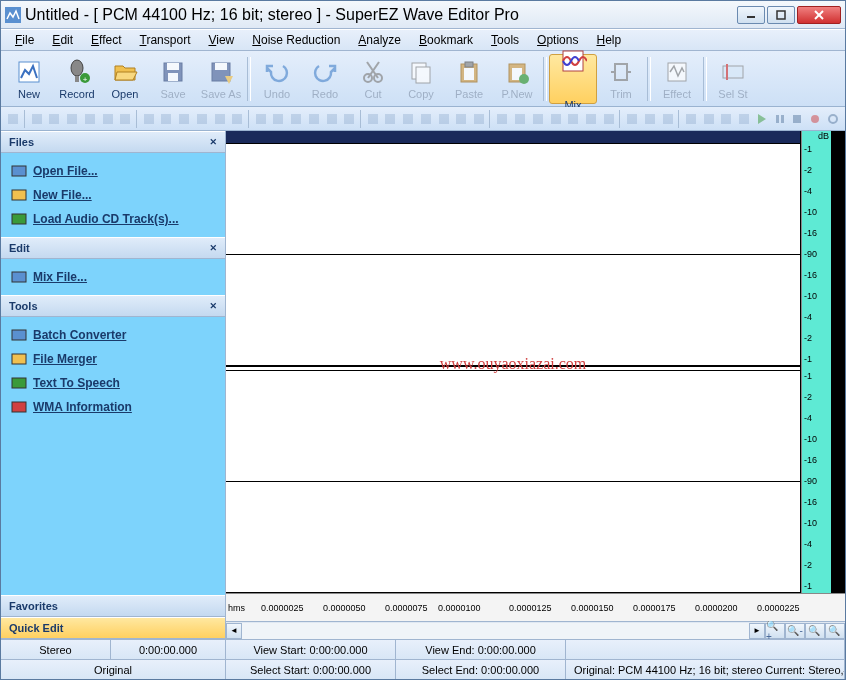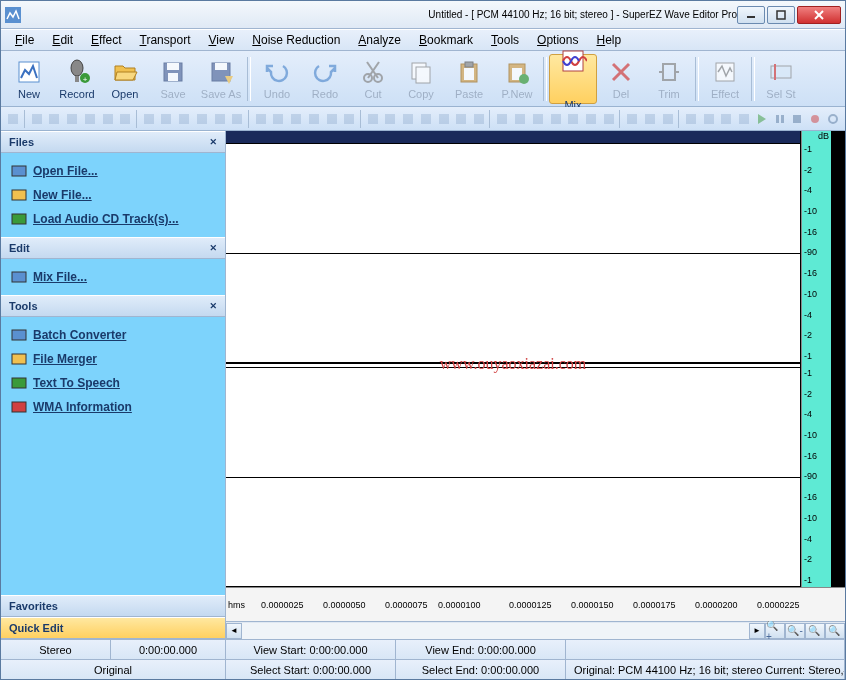--- a/index.html
+++ b/index.html
@@ -2,21 +2,21 @@
 <html><head>
 <meta charset="utf-8">
 <style>
 * { box-sizing: border-box; margin: 0; padding: 0; font-family: "Segoe UI", Tahoma, sans-serif; }
 body { background: #fff; width: 846px; height: 680px; overflow: hidden; font-size: 12px; }
 
 .window { width: 846px; height: 680px; border: 1px solid #5a7aa0; display: flex; flex-direction: column; background: #fff; }
 
 .titlebar { height: 28px; background: linear-gradient(#f4f8fc, #dfe9f5); display: flex; align-items: center; padding: 0 4px; border-bottom: 1px solid #a0b5d0; }
 .titlebar .icon { width: 16px; height: 16px; margin-right: 4px; }
-.titlebar .title { flex: 1; color: #000; font-size: 10px; text-align: right; }
+.titlebar .title { flex: 1; color: #000; font-size: 16px; }
 .winbtns { display: flex; gap: 2px; }
 .winbtn { width: 28px; height: 18px; border: 1px solid #6a8ab0; border-radius: 2px; display: flex; align-items: center; justify-content: center; background: linear-gradient(#f0f6fc,#d0e0f0); cursor: pointer; }
 .winbtn.close { background: linear-gradient(#f08080,#d03030); border-color: #a02020; color: #fff; width: 44px; }
 
 .menubar { height: 22px; background: linear-gradient(#e8f0fb,#d8e6f6); border-top: 1px solid #fff; border-bottom: 1px solid #a0b5d0; display: flex; align-items: center; padding: 0 6px; gap: 2px; }
 .menuitem { padding: 2px 8px; cursor: pointer; color: #000; }
 .menuitem u { text-decoration: underline; }
 
 .toolbar-main { height: 56px; background: linear-gradient(#e4eefb,#cde0f6); border-bottom: 1px solid #9ab3d0; display: flex; align-items: center; padding: 2px 4px; gap: 0; }
 .tbtn { width: 48px; height: 50px; display: flex; flex-direction: column; align-items: center; justify-content: center; gap: 2px; cursor: pointer; border: 1px solid transparent; border-radius: 3px; color: #1a3a6a; font-size: 11px; }
@@ -51,21 +51,21 @@
 .channel::before { content:""; position:absolute; top:50%; left:0; right:0; height:1px; background:#000; }
 .channel .topline { position:absolute; top:0; left:0; right:0; height:1px; background:#000; }
 .middle-gap { height: 4px; background: #fff; border-top:1px solid #000; }
 .watermark { position: absolute; top: 212px; left: 50%; transform: translateX(-50%); color: #d04040; font-size: 16px; font-family: serif; z-index: 5; }
 
 .db-ruler { width: 30px; background: #5eead4; border-left: 1px solid #888; font-size: 9px; color: #000; display: flex; flex-direction: column; }
 .db-section { flex: 1; display: flex; flex-direction: column; justify-content: space-between; padding: 2px 2px; }
 .db-section div { line-height: 1; white-space: nowrap; }
 .db-black { width: 14px; background: #000; }
 
-.time-ruler { height: 34px; background: #f4f4f4; border-top: 1px solid #888; display: flex; align-items: center; font-size: 9px; color: #000; padding-left: 16px; gap: 0; position: relative; }
+.time-ruler { height: 28px; background: #f4f4f4; border-top: 1px solid #888; display: flex; align-items: center; font-size: 9px; color: #000; padding-left: 16px; gap: 0; position: relative; }
 .time-ruler span { position: absolute; }
 
 .hscroll { height: 18px; background: #e0e8f2; border-top: 1px solid #a0b5d0; display: flex; align-items: center; }
 .hscroll .arrow { width: 16px; height: 16px; border: 1px solid #a0b5d0; background: linear-gradient(#f0f6fc,#d0e0f0); display: flex; align-items: center; justify-content: center; cursor: pointer; font-size: 8px; }
 .hscroll .track { flex: 1; height: 16px; background: #f0f4f8; }
 .hscroll .zoombtn { width: 20px; height: 16px; border: 1px solid #a0b5d0; background: linear-gradient(#f0f6fc,#d0e0f0); display:flex; align-items:center; justify-content:center; cursor:pointer; font-size:10px; color:#4a6a9a; }
 
 .statusbar { display: flex; border-top: 1px solid #a0b5d0; height: 20px; background: linear-gradient(#e8f0fb,#d8e6f6); font-size: 11px; }
 .statusbar .cell { border-right: 1px solid #a0b5d0; padding: 2px 8px; display: flex; align-items: center; justify-content: center; }
 .statusbar.row2 .cell { justify-content: center; }
@@ -229,29 +229,20 @@
       <div class="tsep"></div>
       <div class="tbtn sel">
         <div class="ico">
           <svg width="28" height="28">
             <rect x="4" y="4" width="20" height="20" fill="#fff" stroke="#b04040"></rect>
             <path d="M4 14 Q8 6 12 14 T20 14 T28 14" stroke="#d04040" fill="none" stroke-width="2"></path>
             <path d="M4 14 Q8 22 12 14 T20 14" stroke="#4040d0" fill="none" stroke-width="2"></path>
           </svg>
         </div>
         <span>Mix</span>
-      </div>
-      <div class="tbtn disabled">
-        <div class="ico">
-          <svg width="28" height="28">
-            <line x1="6" y1="6" x2="22" y2="22" stroke="#d04040" stroke-width="3"></line>
-            <line x1="22" y1="6" x2="6" y2="22" stroke="#d04040" stroke-width="3"></line>
-          </svg>
-        </div>
-        <span>Del</span>
       </div>
       <div class="tbtn disabled">
         <div class="ico">
           <svg width="28" height="28">
             <rect x="8" y="6" width="12" height="16" fill="none" stroke="#888" stroke-width="2"></rect>
             <line x1="4" y1="14" x2="8" y2="14" stroke="#888" stroke-width="2"></line>
             <line x1="20" y1="14" x2="24" y2="14" stroke="#888" stroke-width="2"></line>
           </svg>
         </div>
         <span>Trim</span>

